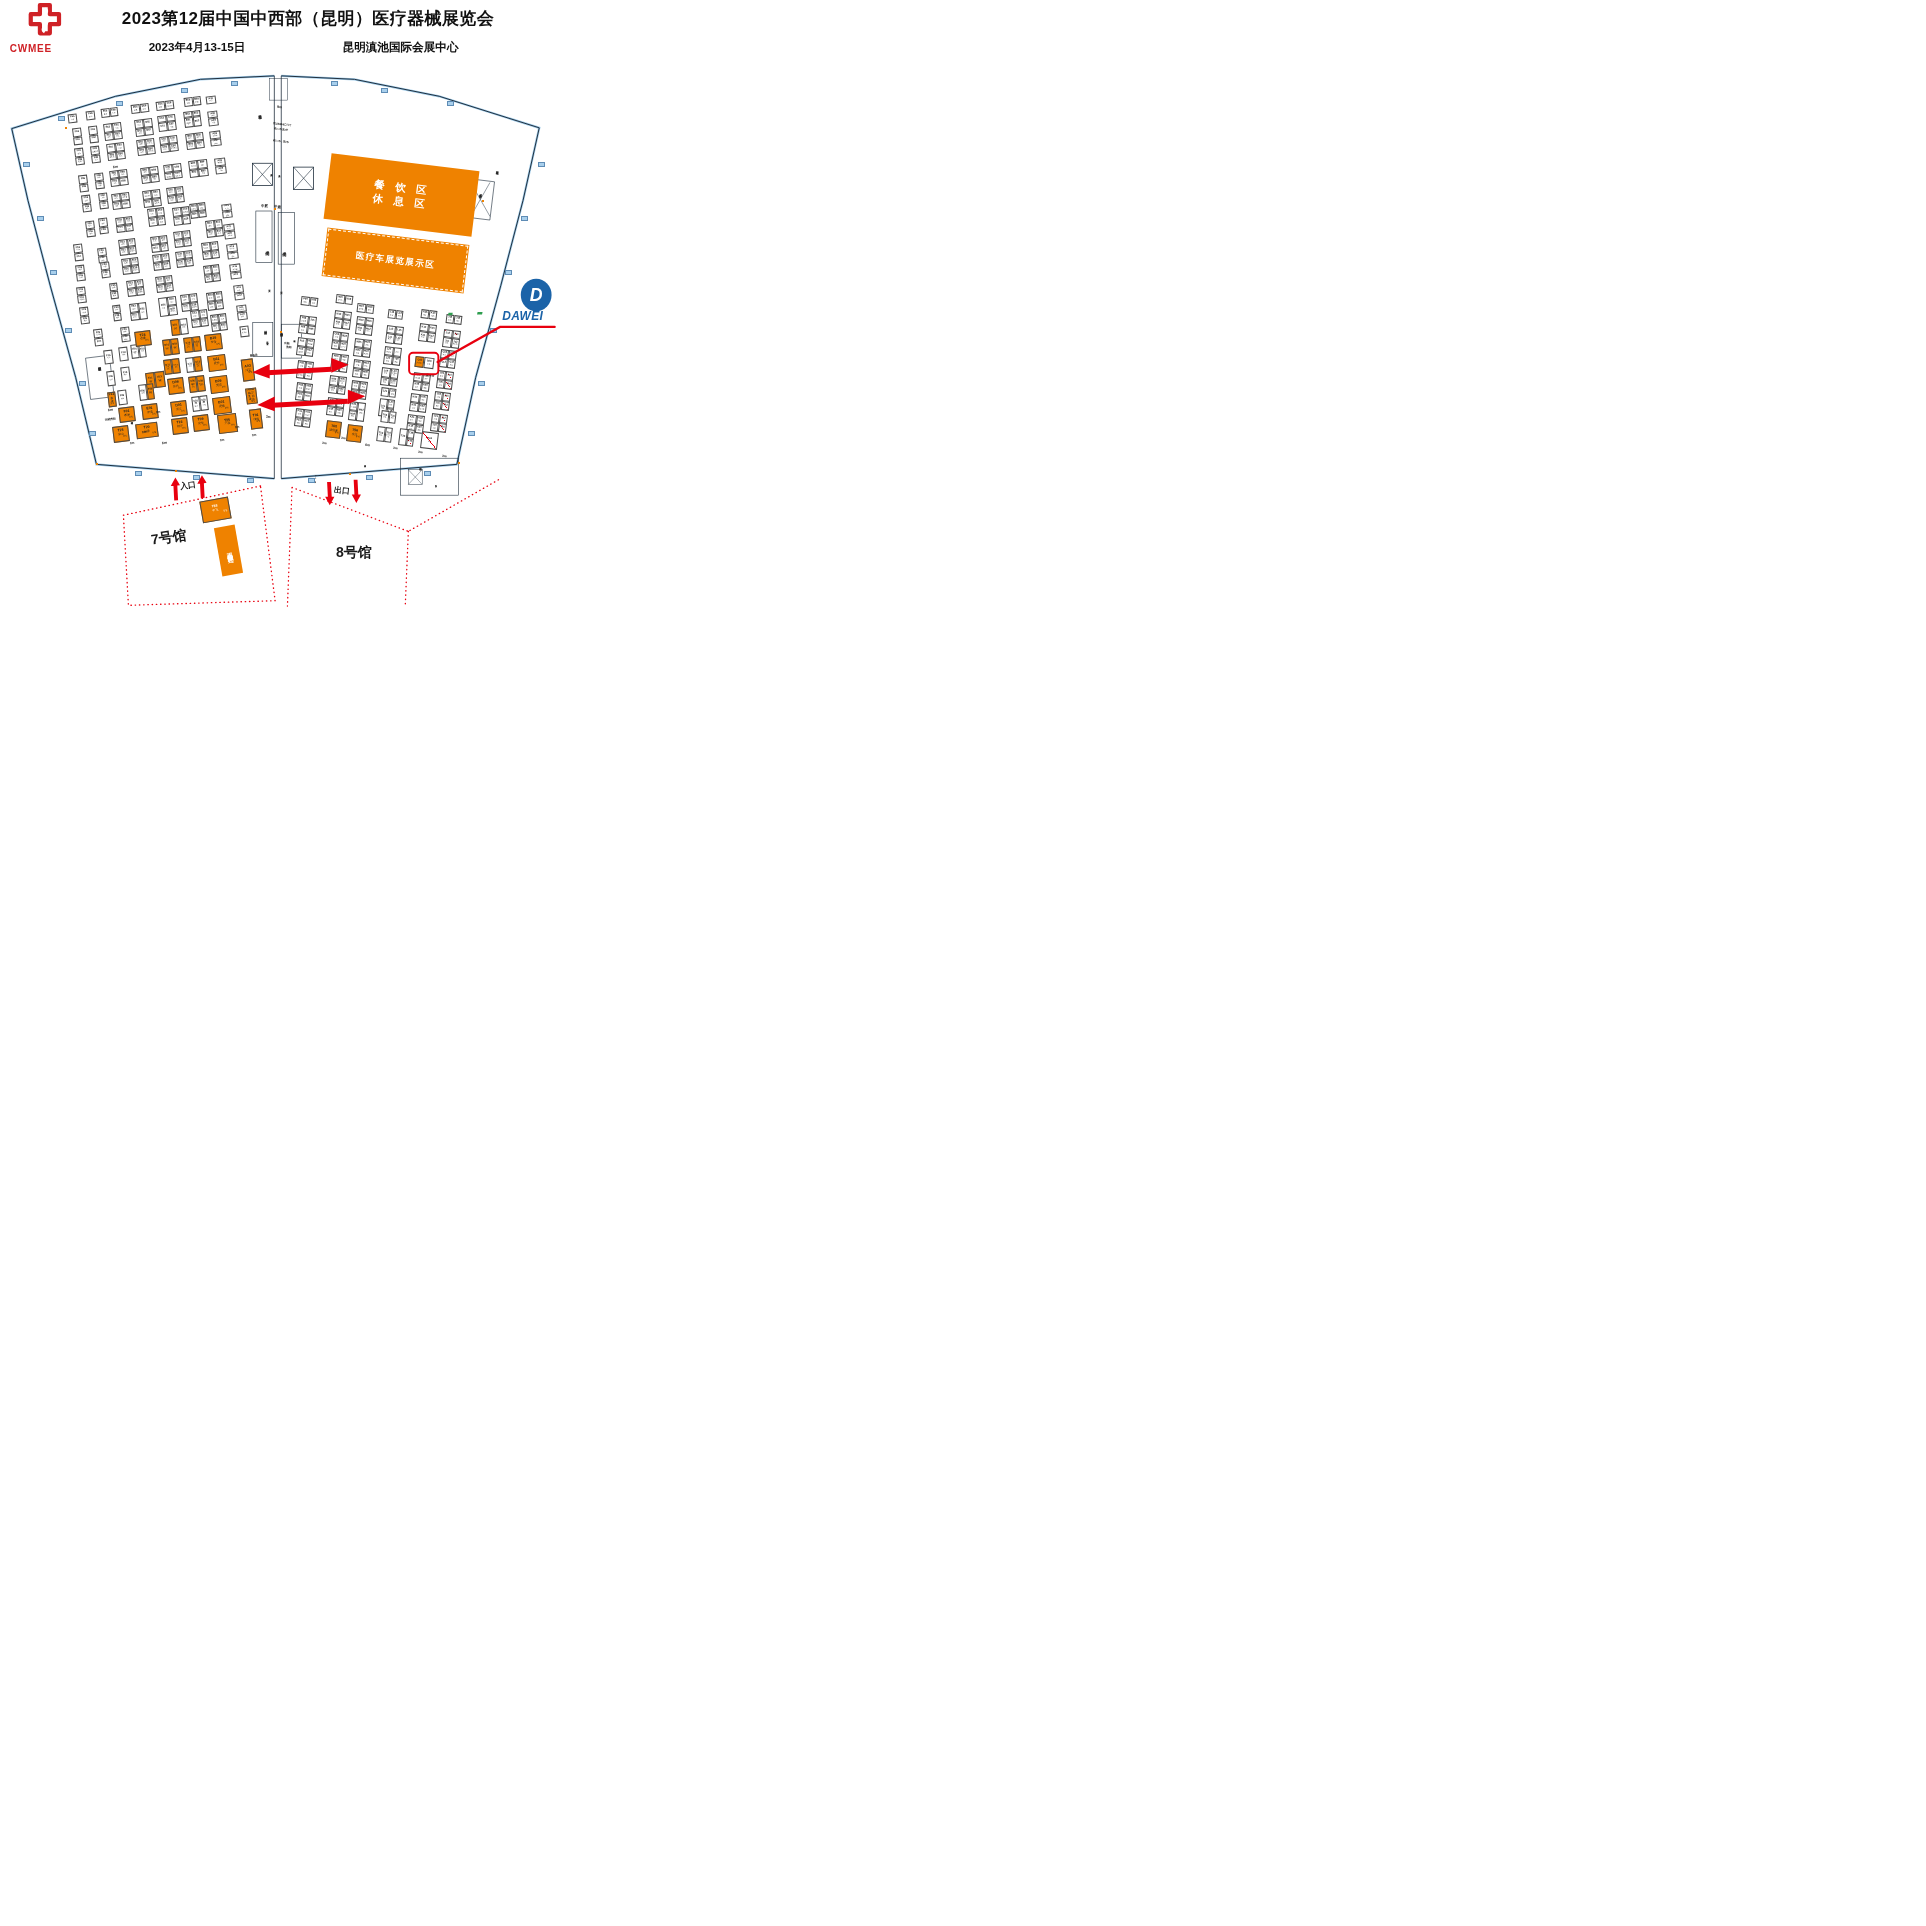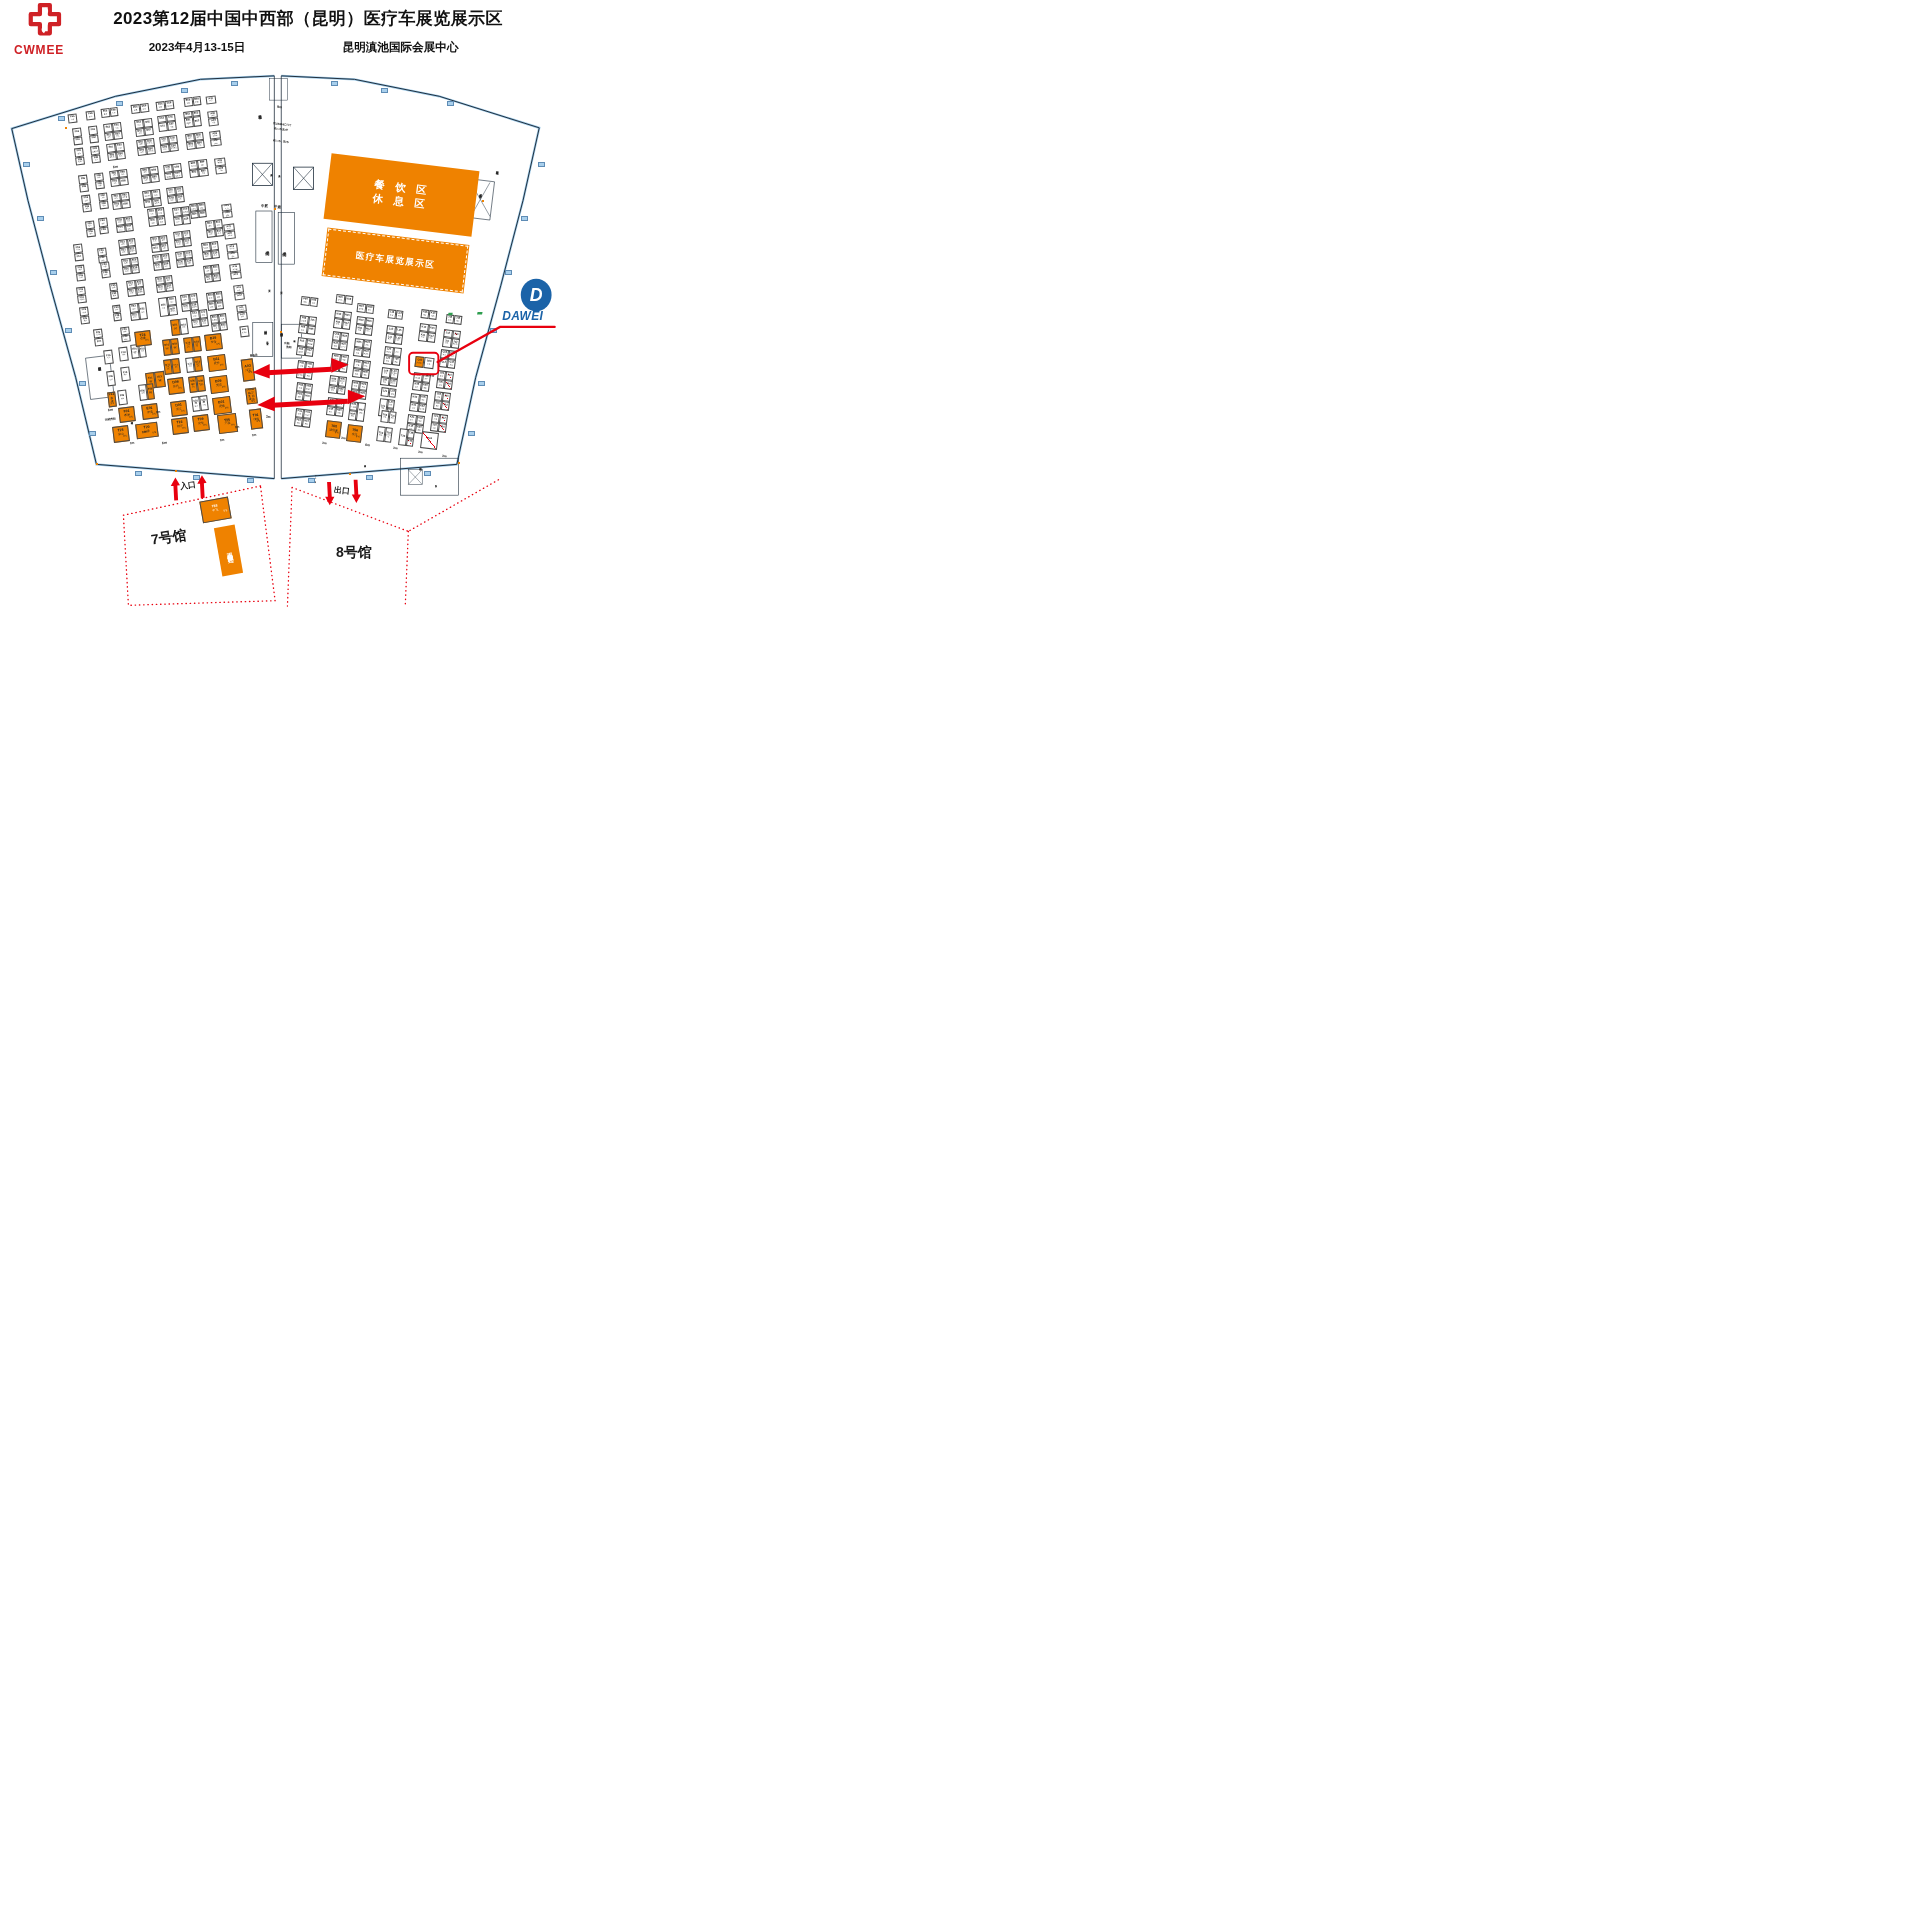--- a/index.html
+++ b/index.html
@@ -5,22 +5,22 @@
   html,body{margin:0;padding:0;background:#fff;}
   #stage{position:relative;width:561px;height:608px;overflow:hidden;background:#fff;
          font-family:"Liberation Sans","DejaVu Sans",sans-serif;}
   svg{position:absolute;left:0;top:0;}
   .hdr-title{position:absolute;left:73px;top:7px;width:470px;text-align:center;
              font-size:17px;font-weight:bold;color:#111;letter-spacing:0.4px;}
   .hdr-date{position:absolute;left:116px;top:40px;width:162px;text-align:center;
             font-size:11.6px;font-weight:bold;color:#111;}
   .hdr-venue{position:absolute;left:308px;top:40px;width:185px;text-align:center;
              font-size:11.6px;font-weight:bold;color:#111;}
-  .logo-word{position:absolute;left:14px;top:43px;width:50px;text-align:center;
-             font-size:12px;font-weight:bold;color:#cf2126;letter-spacing:0.8px;}
+  .logo-word{position:absolute;left:2px;top:43px;width:50px;text-align:right;
+             font-size:10px;font-weight:bold;color:#cf2126;letter-spacing:0.8px;}
   .block{position:absolute;display:grid;box-sizing:border-box;}
   .cell{border:0.2px solid #4a4a4a;background:#fff;overflow:hidden;text-align:center;
         display:flex;flex-direction:column;justify-content:center;line-height:1.05;padding:0.2px;}
   .cell .bc{font-size:2.5px;font-weight:bold;color:#111;}
   .cell .bs{font-size:1.6px;color:#333;}
   .cell .bz{font-size:1.6px;color:#333;}
   .cell.o{background:#ef8200;}
   .cell.o .bc,.cell.o .bs,.cell.o .bz{color:#222;}
   .cell.x{background-image:linear-gradient(to top right,transparent 47.5%,#e8000f 47.5%,#e8000f 51.5%,transparent 51.5%);}
   .big .bc{font-size:3.5px;font-weight:bold;color:#222;}
@@ -74,21 +74,21 @@
 
     <path d="M676,1262 L320,1338 L333,1572 L714,1560 Z" fill="none" stroke="#e8000f" stroke-width="3.5" stroke-dasharray="1 10" stroke-linecap="round"></path>
     <path d="M758,1266 L1060,1380 M1294,1246 L1060,1380 M1060,1380 L1052,1574 M758,1266 L746,1574" fill="none" stroke="#e8000f" stroke-width="3.5" stroke-dasharray="1 10" stroke-linecap="round"></path>
   </svg>
 
   <svg width="65" height="42" style="left:11.6px;top:2.3px;" viewBox="0 0 170 110">
     <path d="M73,8 h26 v24 h24 v26 h-24 v24 h-26 v-24 h-24 v-26 h24 z" fill="none" stroke="#cf2126" stroke-width="11" stroke-linejoin="round"></path>
     <path d="M86,18 c14,8 -14,22 0,30 c14,8 -14,22 0,30" fill="none" stroke="#fff" stroke-width="9"></path>
   </svg>
   <div class="logo-word">CWMEE</div>
-  <div class="hdr-title">2023第12届中国中西部（昆明）医疗车展览展示区</div>
+  <div class="hdr-title">2023第12届中国中西部（昆明）医疗器械展览会</div>
   <div class="hdr-date">2023年4月13-15日</div>
   <div class="hdr-venue">昆明滇池国际会展中心</div>
 
   <div class="area" style="left:327px;top:162px;width:149px;height:66px;transform:rotate(7deg);">
     <div class="l1">餐 饮 区</div>
     <div class="l1">休 息 区</div>
   </div>
   <div class="area dashed" style="left:324px;top:236px;width:143px;height:49px;transform:rotate(7deg);">
     <div class="l1" style="font-size:8.5px;letter-spacing:1.5px;">医疗车展览展示区</div>
   </div>

